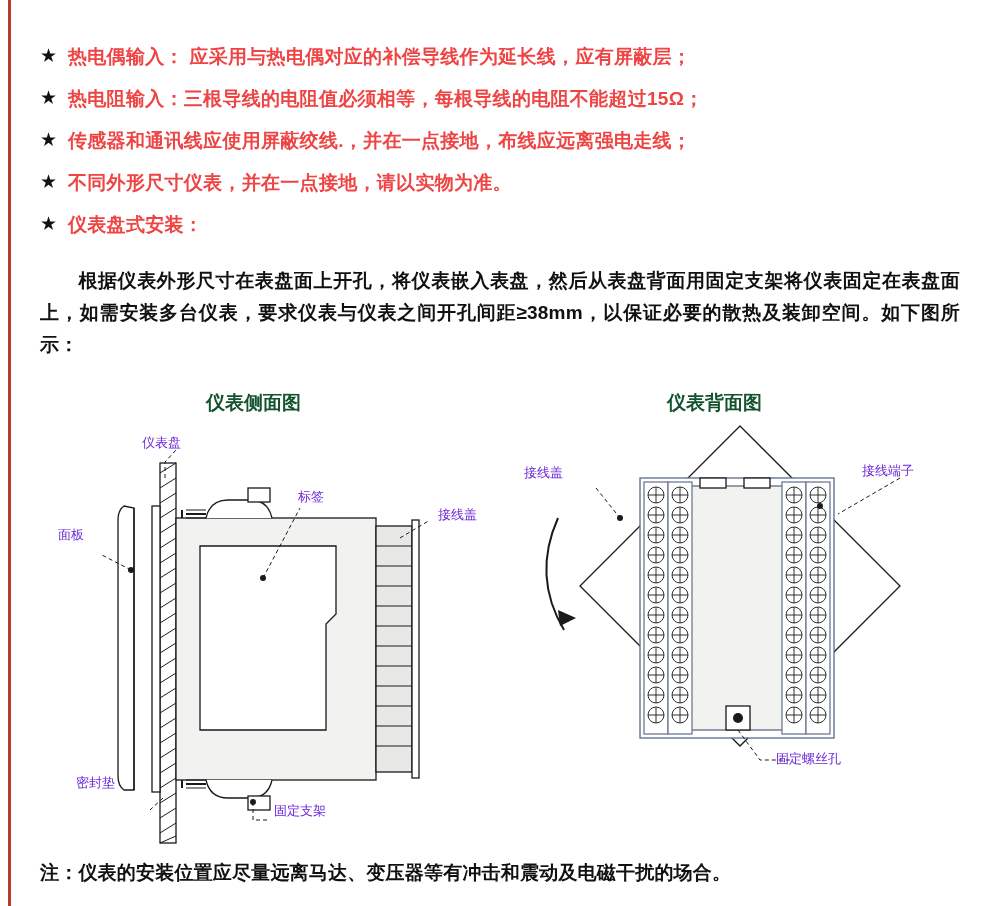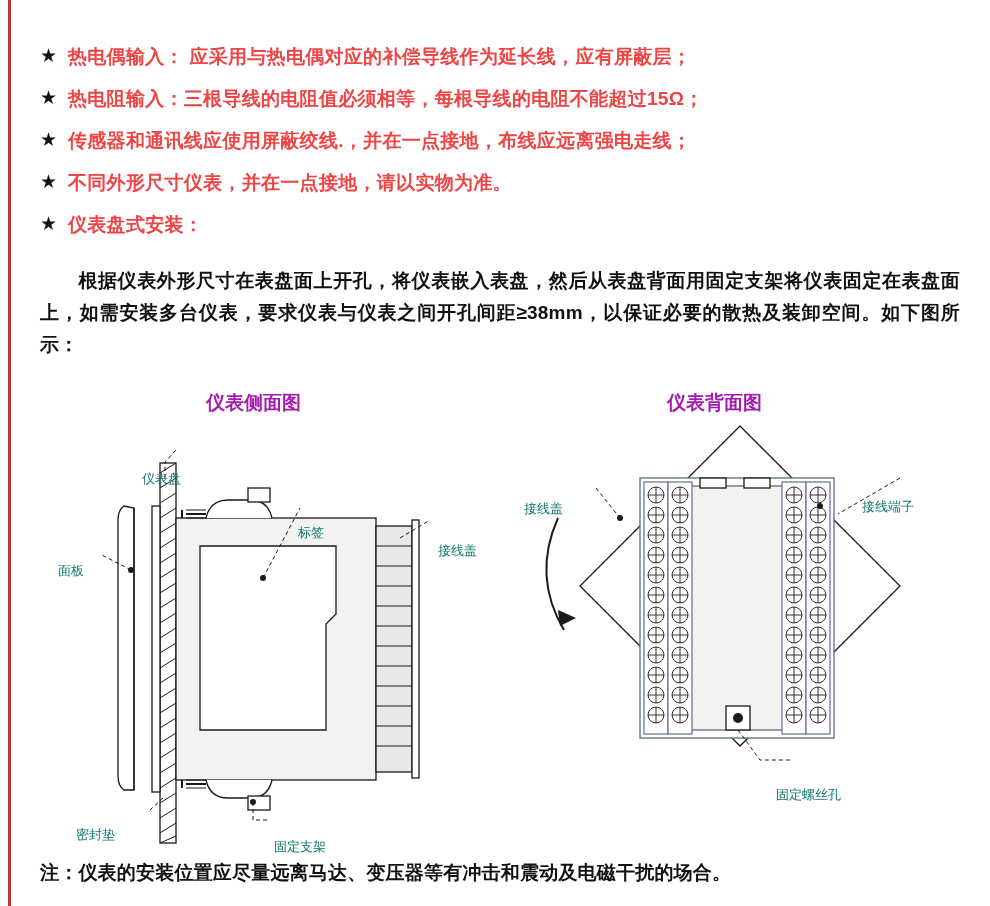--- a/index.html
+++ b/index.html
@@ -27,26 +27,26 @@
   .para{
     position:absolute;left:40px;top:265px;width:920px;
     font-size:19px;line-height:32px;font-weight:bold;color:#111;letter-spacing:.2px;
     text-align:justify;
   }
   .para .indent{display:inline-block;width:38px;}
 
   
   .figure{position:absolute;left:0;top:378px;width:990px;height:470px;}
   .figtitle{
-    position:absolute;font-size:19px;font-weight:bold;color:#a21caf;
+    position:absolute;font-size:19px;font-weight:bold;color:#14532d;
   }
   .fig-left-title{left:206px;top:12px;}
   .fig-right-title{left:667px;top:12px;}
 
-  .lbl{position:absolute;font-size:13px;color:#0f766e;white-space:nowrap;margin-top:36px;}
+  .lbl{position:absolute;font-size:13px;color:#6d28d9;white-space:nowrap;}
 
   svg{position:absolute;left:0;top:0;}
 
   
   .note{
     position:absolute;left:40px;top:860px;width:930px;
     font-size:19px;font-weight:bold;color:#111;letter-spacing:.2px;
   }
 </style>
 </head>
@@ -347,21 +347,21 @@
         <circle cx="620" cy="140" r="3" fill="#1a1a1a" stroke="none"></circle>
         <circle cx="820" cy="128" r="3" fill="#1a1a1a" stroke="none"></circle>
 
       </g>
     </svg>
 
     <div class="lbl" style="left:142px;top:56px;">仪表盘</div>
     <div class="lbl" style="left:58px;top:148px;">面板</div>
     <div class="lbl" style="left:298px;top:110px;">标签</div>
     <div class="lbl" style="left:438px;top:128px;">接线盖</div>
-    <div class="lbl" style="left:76px;top:412px;">密封垫</div>
+    <div class="lbl" style="left:76px;top:396px;">密封垫</div>
     <div class="lbl" style="left:274px;top:424px;">固定支架</div>
 
     <div class="lbl" style="left:524px;top:86px;">接线盖</div>
     <div class="lbl" style="left:862px;top:84px;">接线端子</div>
     <div class="lbl" style="left:776px;top:372px;">固定螺丝孔</div>
   </div>
 
   <div class="note">注：仪表的安装位置应尽量远离马达、变压器等有冲击和震动及电磁干扰的场合。</div>
 
 </div>

